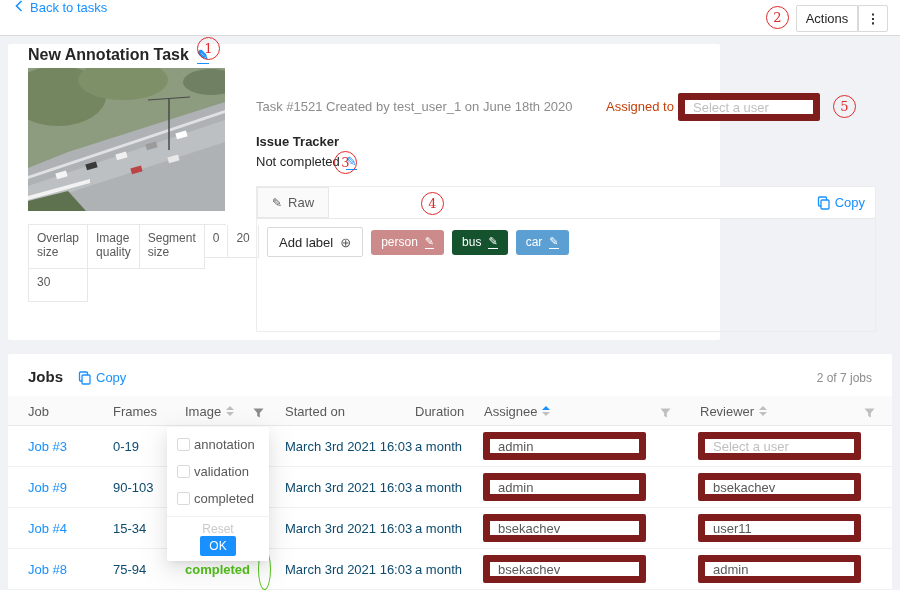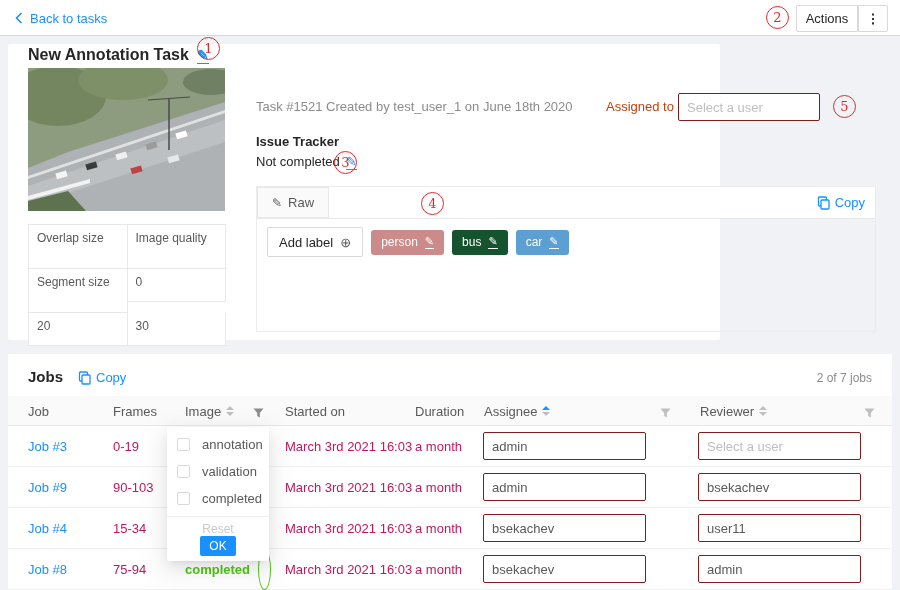--- a/index.html
+++ b/index.html
@@ -1,46 +1,46 @@
 <!DOCTYPE html>
 <html><head>
 <meta charset="utf-8">
 <style>
   * { margin:0; padding:0; box-sizing:border-box; }
   body { font-family:"Liberation Sans", sans-serif; background:#f0f2f5; }
   .page { position:relative; width:900px; height:590px; background:#f0f2f5; overflow:hidden; }
 
   
   .topbar { position:absolute; top:0; left:0; right:0; height:36px; background:#fff; border-bottom:1px solid #d9d9d9; }
-  .back-link { position:absolute; left:14px; top:0; height:36px; display:flex; align-items:center; gap:7px; color:#1890ff; font-size:13px; text-decoration:none; cursor:pointer; }
+  .back-link { position:absolute; left:14px; top:0; height:36px; display:flex; gap:7px; color:#1890ff; font-size:13px; text-decoration:none; cursor:pointer; }
   .actions-group { position:absolute; right:12px; top:5px; height:27px; display:flex; }
   .actions-group button { height:27px; background:#fff; border:1px solid #d9d9d9; font-size:13px; color:#262626; cursor:pointer; font-family:inherit; }
   .actions-main { width:62px; border-radius:2px 0 0 2px; border-right:none; }
   .actions-more { width:30px; border-radius:0 2px 2px 0; font-size:14px; font-weight:bold; color:#262626; }
 
   
   .card { position:absolute; background:#fff; border-radius:2px; }
   .task-card { left:8px; top:44px; width:712px; height:296px; }
   .jobs-card { left:8px; top:354px; width:884px; height:236px; }
 
   
   .task-title { position:absolute; left:20px; top:2px; font-size:16px; font-weight:600; color:#262626; }
   .pencil { color:#1890ff; font-size:13px; border-bottom:1px solid #1890ff; cursor:pointer; }
   .task-title .pencil { margin-left:8px; font-size:14px; }
 
   .preview { position:absolute; left:20px; top:24px; width:197px; height:143px; overflow:hidden; background:#8d9b7e; }
 
-  .params { position:absolute; left:20px; top:180px; width:198px; display:grid; grid-template-columns:1fr 1fr; border-left:1px solid #e8e8e8; border-top:1px solid #e8e8e8; }
+  .params { position:absolute; left:20px; top:180px; width:198px; display:grid; grid-template-columns:1fr 1fr 1fr 1fr 1fr; border-left:1px solid #e8e8e8; border-top:1px solid #e8e8e8; }
   .params > div { border-right:1px solid #e8e8e8; border-bottom:1px solid #e8e8e8; padding:6px 8px; font-size:12px; color:#595959; background:#fff; }
   .params .ph { height:44px; }
   .params .pv { height:33px; }
 
   .task-meta { position:absolute; left:248px; top:49px; line-height:28px; font-size:13px; color:#8c8c8c; }
   .assigned-label { position:absolute; left:598px; top:49px; line-height:28px; font-size:13px; color:#c2410c; }
-  .ant-input { border:1px solid #7f1d1d; border-radius:2px; padding:0 8px; font-size:13px; color:#595959; background:#fff; font-family:inherit; outline:none; }
+  .ant-input { border:7px solid #7f1d1d; border-radius:2px; padding:0 8px; font-size:13px; color:#595959; background:#fff; font-family:inherit; outline:none; }
   .ant-input::placeholder { color:#bfbfbf; }
   .assignee-select { position:absolute; left:670px; top:49px; width:142px; height:28px; }
 
   .issue-label { position:absolute; left:248px; top:90px; font-size:13px; font-weight:700; color:#262626; }
   .issue-value { position:absolute; left:248px; top:110px; font-size:13px; color:#262626; }
   .issue-value .pencil { margin-left:6px; }
 
   .label-box { position:absolute; left:248px; top:142px; width:620px; height:146px; border:1px solid #ececec; }
   .tabbar { display:flex; height:32px; border-bottom:1px solid #e8e8e8; background:#fff; }
   .tab { display:flex; align-items:center; gap:6px; padding:0 14px; font-size:13px; color:#595959; background:#fafafa; border:1px solid #e8e8e8; border-left:none; cursor:pointer; }
@@ -62,34 +62,34 @@
   .thead { position:absolute; left:0; right:0; top:42px; height:30px; background:#fafafa; border-bottom:1px solid #e8e8e8; }
   .th { position:absolute; top:0; height:30px; display:flex; align-items:center; font-size:13px; color:#595959; }
   .sorter { display:inline-flex; flex-direction:column; margin-left:5px; }
   .sorter i { display:block; width:0; height:0; border-left:4px solid transparent; border-right:4px solid transparent; }
   .sorter .up { border-bottom:4px solid #bfbfbf; margin-bottom:2px; }
   .sorter .down { border-top:4px solid #bfbfbf; }
   .sorter.asc .up { border-bottom-color:#1890ff; }
   .funnel { position:absolute; top:9px; cursor:pointer; }
 
   .job-row { position:absolute; left:0; right:0; height:41px; border-bottom:1px solid #f0f0f0; }
-  .job-row span, .job-row a { position:absolute; top:0; height:41px; line-height:41px; font-size:13px; color:#be185d; }
+  .job-row span, .job-row a { position:absolute; top:0; height:41px; line-height:41px; font-size:13px; color:#0c4a6e; }
   .c-job { left:20px; color:#1890ff !important; text-decoration:none; cursor:pointer; }
   .c-frames { left:105px; }
   .c-status { left:177px; font-weight:600; }
   .c-started { left:277px; }
   .c-duration { left:407px; }
   .q-circle { position:absolute; left:250px; top:14px; width:13px; height:13px; line-height:12px !important; border:1px solid #52c41a; border-radius:50%; color:#52c41a !important; font-size:9px; text-align:center; font-weight:400 !important; cursor:pointer; }
   .c-assignee { position:absolute; left:475px; top:6px; width:163px; height:28px; }
   .c-reviewer { position:absolute; left:690px; top:6px; width:163px; height:28px; }
 
   
   .filter-dropdown { position:absolute; left:159px; top:73px; width:102px; background:#fff; border-radius:2px; z-index:40; padding-top:4px;
     box-shadow:0 3px 6px -4px rgba(0,0,0,.12), 0 6px 16px 0 rgba(0,0,0,.08), 0 9px 28px 8px rgba(0,0,0,.05); }
-  .filter-option { display:flex; align-items:center; gap:12px; height:27px; padding:0 10px; font-size:13px; color:#595959; cursor:pointer; }
+  .filter-option { display:flex; align-items:center; gap:4px; height:27px; padding:0 10px; font-size:13px; color:#595959; cursor:pointer; }
   .checkbox { width:13px; height:13px; border:1px solid #d9d9d9; border-radius:2px; background:#fff; flex:0 0 auto; }
   .filter-footer { display:flex; align-items:center; justify-content:space-between; border-top:1px solid #f0f0f0; margin-top:4px; padding:5px 8px;flex-direction:column; }
   .reset-btn { font-size:12px; color:#c9c9c9; cursor:default; }
   .ok-btn { background:#1890ff; color:#fff; border:none; border-radius:2px; font-size:12px; padding:3px 9px; cursor:pointer; font-family:inherit; }
 
   
   .marker { position:absolute; width:23px; height:23px; border:1.5px solid #e02a2a; border-radius:50%; color:#e02a2a; font-size:13px; line-height:21px; text-align:center; z-index:60; font-family:"DejaVu Serif", serif; }
 </style>
 </head>
 <body>

